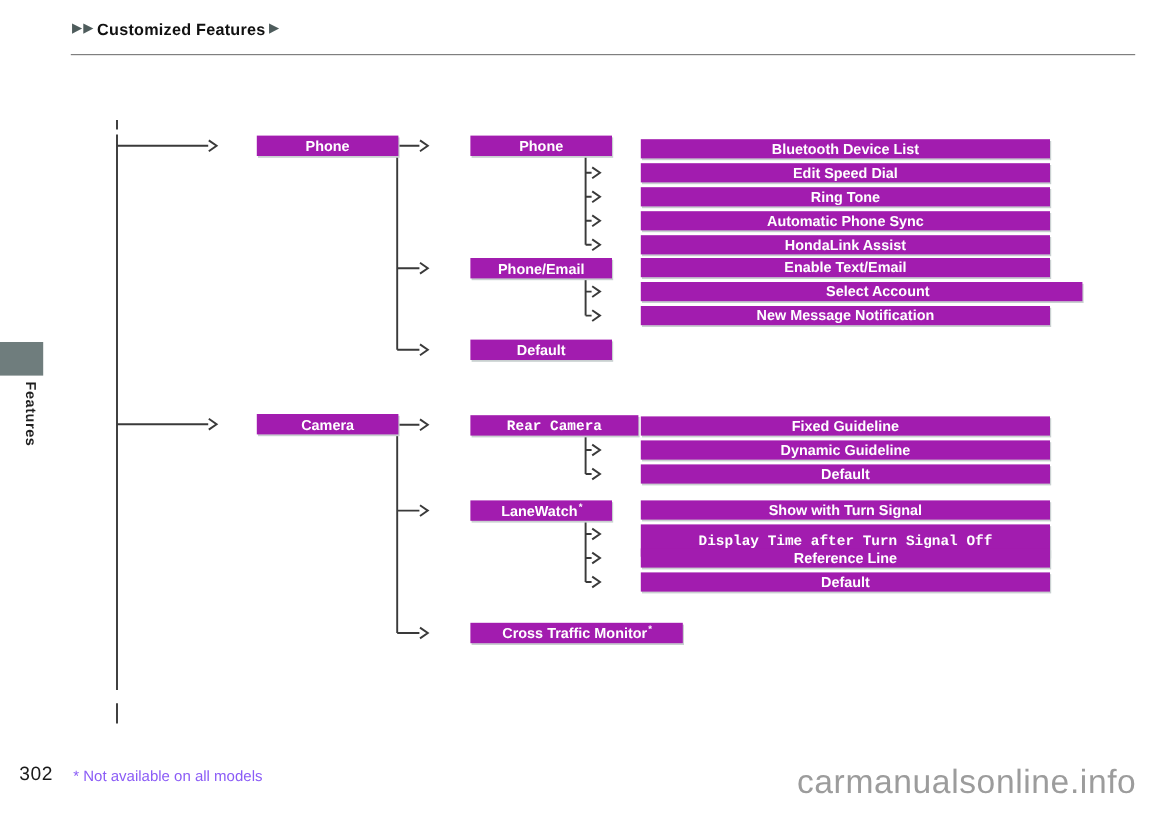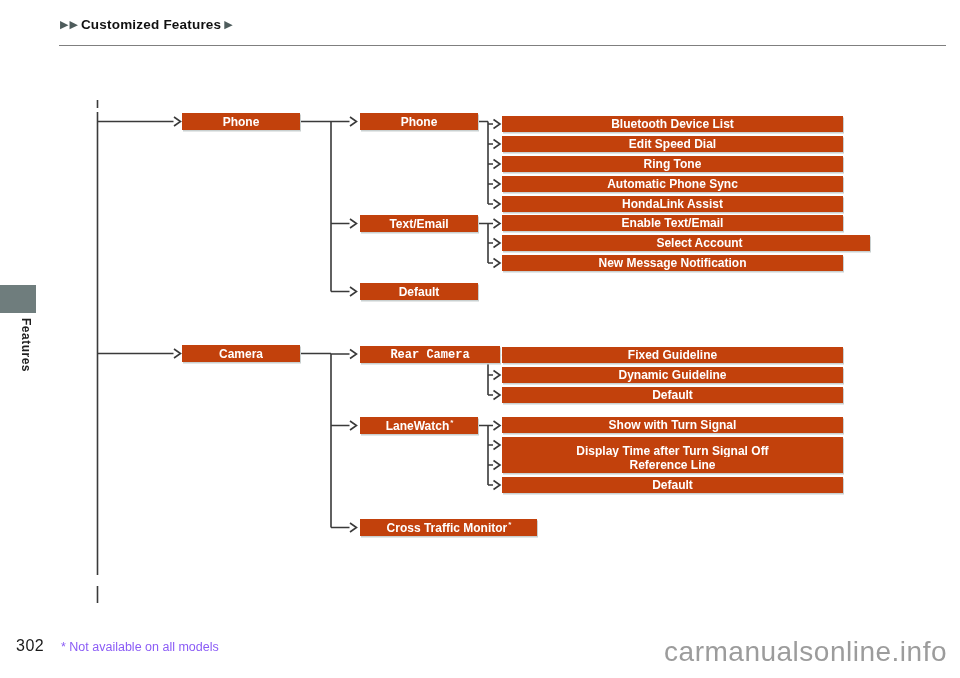--- a/index.html
+++ b/index.html
@@ -31,28 +31,29 @@
   .side-label{
     position:absolute;left:19px;top:318px;
     writing-mode:vertical-rl;text-orientation:mixed;
     font-size:12px;font-weight:bold;color:#1f1f1f;letter-spacing:.5px;
   }
   
   .connectors{position:absolute;left:0;top:0;}
   
   .n{
     position:absolute;
-    background:#c2410c;
+    background:#a21caf;
     color:#ffffff;
     font-weight:bold;
     font-size:12px;
     display:flex;align-items:center;justify-content:center;
     box-shadow:1px 1.5px 0 #c9d0d0;
     white-space:nowrap;
     line-height:1;
+    margin-left:32px;
   }
   .n sup{
     font-size:8px;line-height:1;
     position:relative;top:-3px;left:1px;font-weight:bold;
   }
   
   .page-num{
     position:absolute;left:16px;top:637px;
     font-size:16px;color:#1a1a1a;letter-spacing:.5px;
   }
@@ -123,21 +124,21 @@
       <path d="M493.5 440.5 L500 445 L493.5 449.5"></path>
       <path d="M493.5 460.5 L500 465 L493.5 469.5"></path>
       <path d="M493.5 480.5 L500 485 L493.5 489.5"></path>
     </g>
   </svg>
 
   <div class="n" style="left:182px;top:113px;width:118px;height:17px;">Phone</div>
   <div class="n" style="left:182px;top:345px;width:118px;height:17px;">Camera</div>
 
   <div class="n" style="left:360px;top:113px;width:118px;height:17px;">Phone</div>
-  <div class="n" style="left:360px;top:215px;width:118px;height:17px;">Text/Email</div>
+  <div class="n" style="left:360px;top:215px;width:118px;height:17px;">Phone/Email</div>
   <div class="n" style="left:360px;top:283px;width:118px;height:17px;">Default</div>
 
   <div class="n" style="left:360px;top:346px;width:140px;height:17px;font-family:Liberation Mono, monospace;">Rear Camera</div>
   <div class="n" style="left:360px;top:417px;width:118px;height:17px;">
       <span>LaneWatch</span>
       <sup>*</sup>
     </div>
   <div class="n" style="left:360px;top:519px;width:177px;height:17px;">
       <span>Cross Traffic Monitor</span>
       <sup>*</sup>
@@ -151,21 +152,21 @@
 
   <div class="n" style="left:502px;top:215px;width:341px;height:16px;">Enable Text/Email</div>
   <div class="n" style="left:502px;top:235px;width:341px;height:16px;padding-left:27px;">Select Account</div>
   <div class="n" style="left:502px;top:255px;width:341px;height:16px;">New Message Notification</div>
 
   <div class="n" style="left:502px;top:347px;width:341px;height:16px;">Fixed Guideline</div>
   <div class="n" style="left:502px;top:367px;width:341px;height:16px;">Dynamic Guideline</div>
   <div class="n" style="left:502px;top:387px;width:341px;height:16px;">Default</div>
 
   <div class="n" style="left:502px;top:417px;width:341px;height:16px;">Show with Turn Signal</div>
-  <div class="n" style="left:502px;top:437px;width:341px;height:27px;">Display Time after Turn Signal Off</div>
+  <div class="n" style="left:502px;top:437px;width:341px;height:27px;font-family:Liberation Mono, monospace;">Display Time after Turn Signal Off</div>
   <div class="n" style="left:502px;top:457px;width:341px;height:16px;">Reference Line</div>
   <div class="n" style="left:502px;top:477px;width:341px;height:16px;">Default</div>
 
   <div class="page-num">302</div>
   <div class="footnote">* Not available on all models</div>
   <div class="watermark">carmanualsonline.info</div>
 
 </div>
 
 </body></html>

